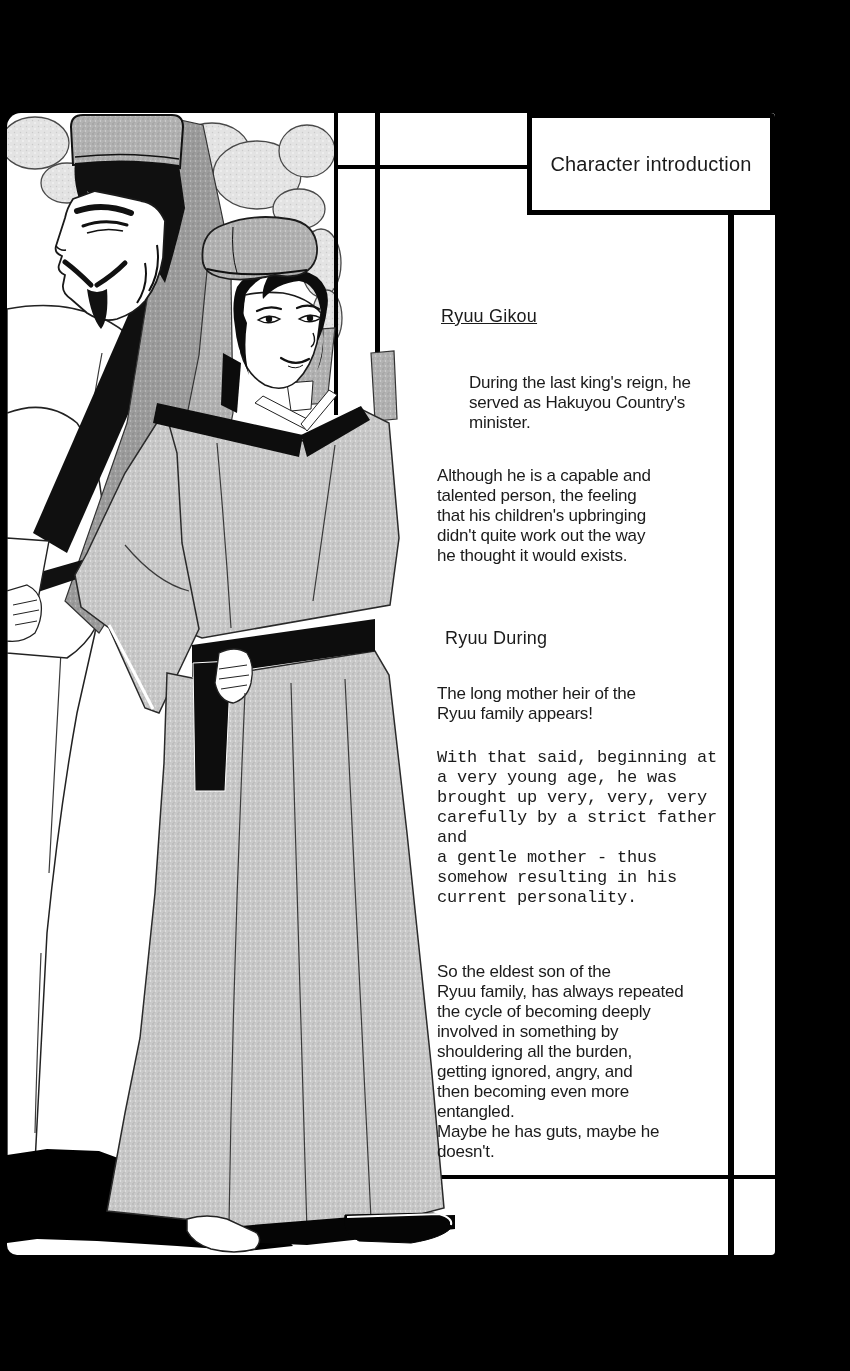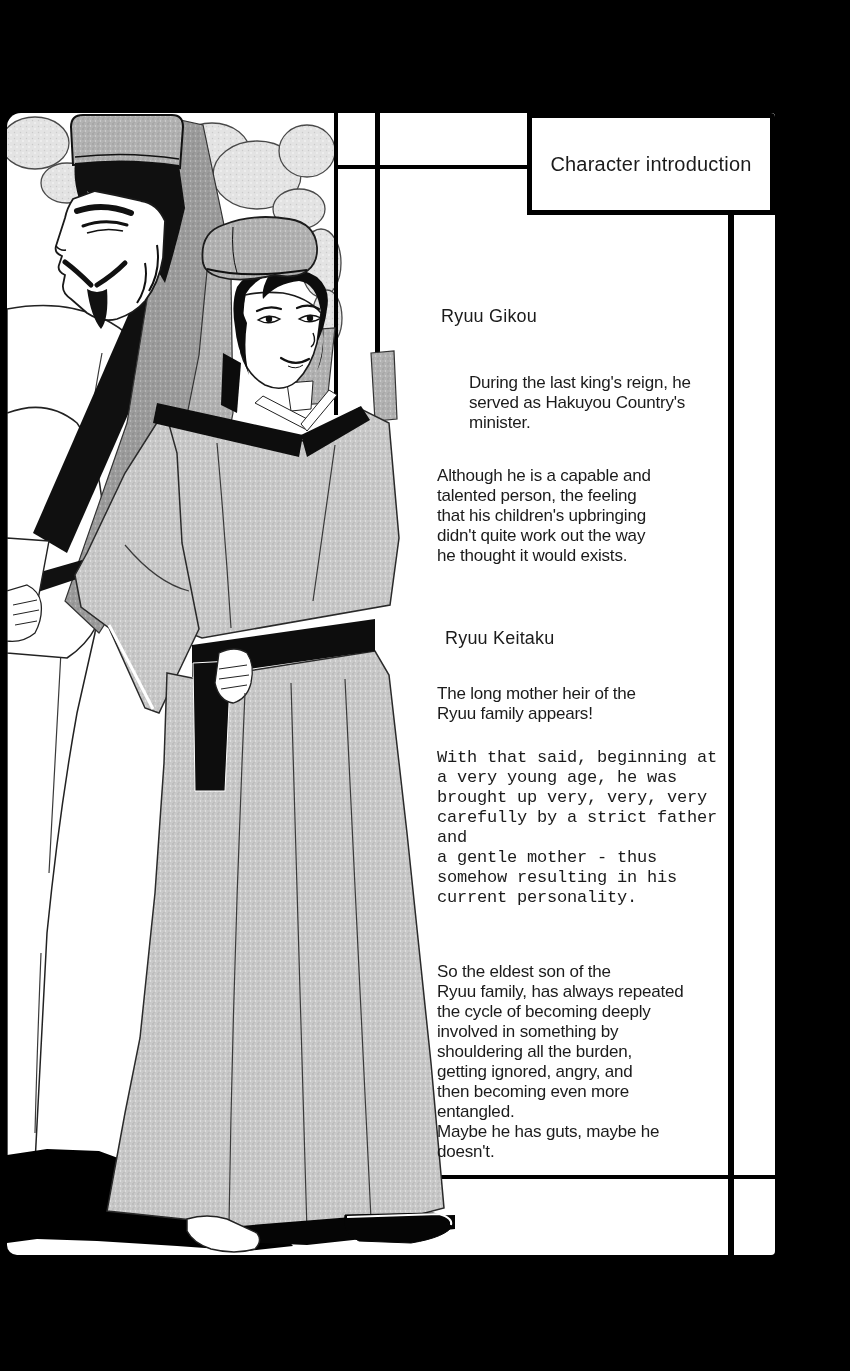--- a/index.html
+++ b/index.html
@@ -135,31 +135,31 @@
         <path fill="#fff" stroke="#222" stroke-width="1.5" d="M180,1106 Q200,1100 220,1106 L250,1120 Q256,1128 248,1136 Q228,1142 204,1136 Q186,1130 180,1118 Z"></path>
         <path fill="#050505" stroke="#050505" stroke-width="1" d="M338,1102 L426,1100 Q448,1104 446,1112 Q440,1124 404,1130 L352,1128 Q334,1120 338,1102 Z"></path>
         <path fill="none" stroke="#fff" stroke-width="2" d="M340,1104 L432,1101 Q446,1105 444,1112"></path>
       </g>
     </svg>
 
     <div class="title-box">
       <span>Character introduction</span>
     </div>
 
-    <div class="cname" style="left:434px;top:193px;">Ryuu Gikou</div>
+    <div class="cname" style="left:434px;top:193px;text-decoration:underline;">Ryuu Gikou</div>
     <div class="txt" style="left:430px;top:260px;margin-left:32px;">During the last king's reign, he
 served as Hakuyou Country's
 minister.</div>
     <div class="txt" style="left:430px;top:353px;">Although he is a capable and
 talented person, the feeling
 that his children's upbringing
 didn't quite work out the way
 he thought it would exists.</div>
 
-    <div class="cname" style="left:438px;top:515px;">Ryuu Keitaku</div>
+    <div class="cname" style="left:438px;top:515px;">Ryuu During</div>
     <div class="txt" style="left:430px;top:571px;">The long mother heir of the
 Ryuu family appears!</div>
     <div class="txt" style="left:430px;top:635px;font-family:Liberation Mono, monospace;">With that said, beginning at
 a very young age, he was
 brought up very, very, very
 carefully by a strict father and
 a gentle mother - thus
 somehow resulting in his
 current personality.</div>
     <div class="txt" style="left:430px;top:801px;margin-top:48px;">So the eldest son of the

